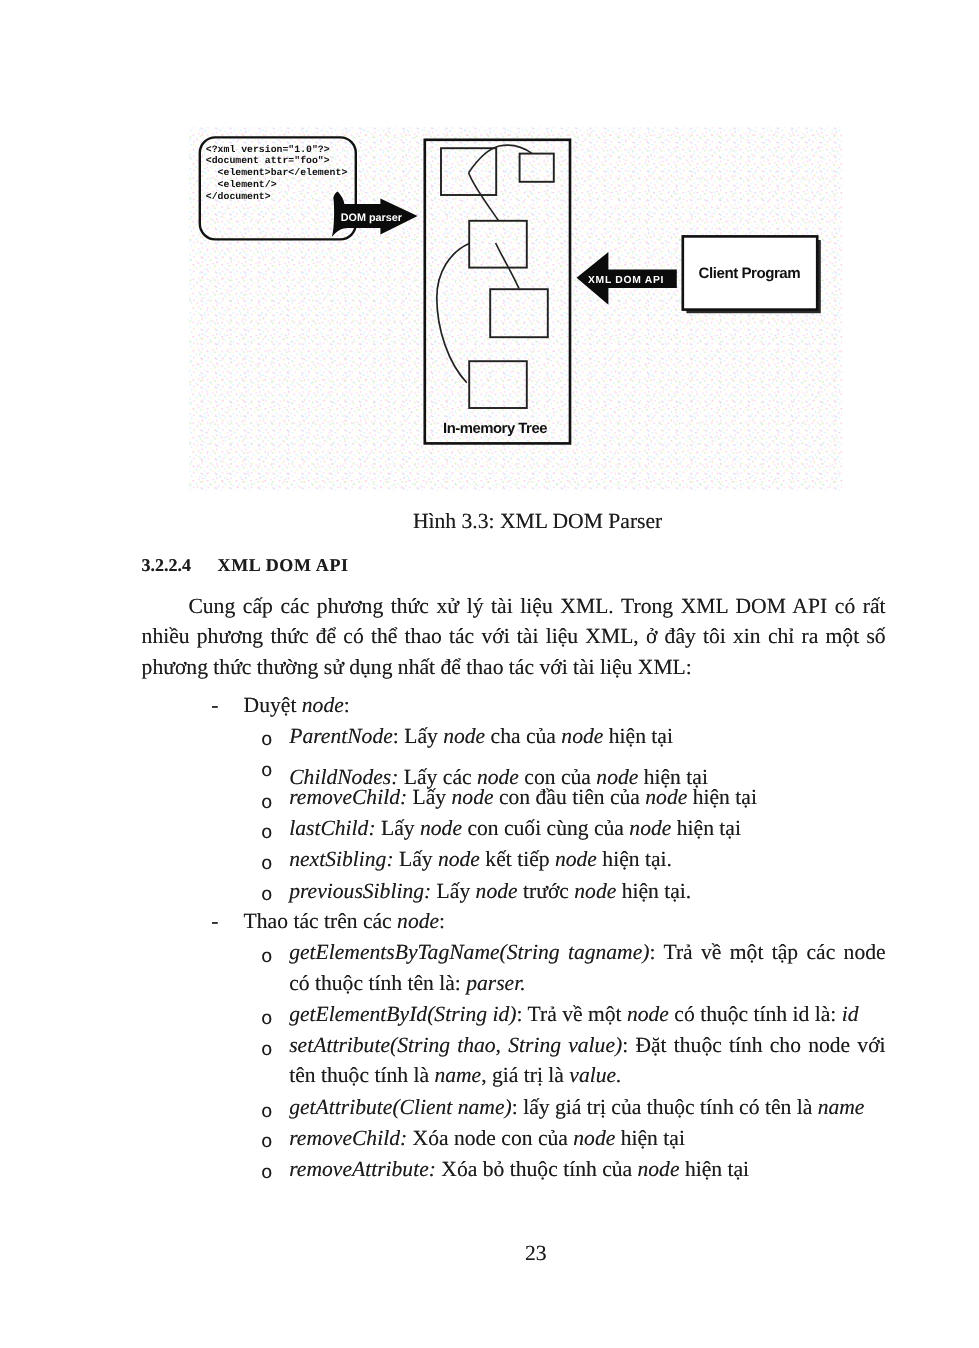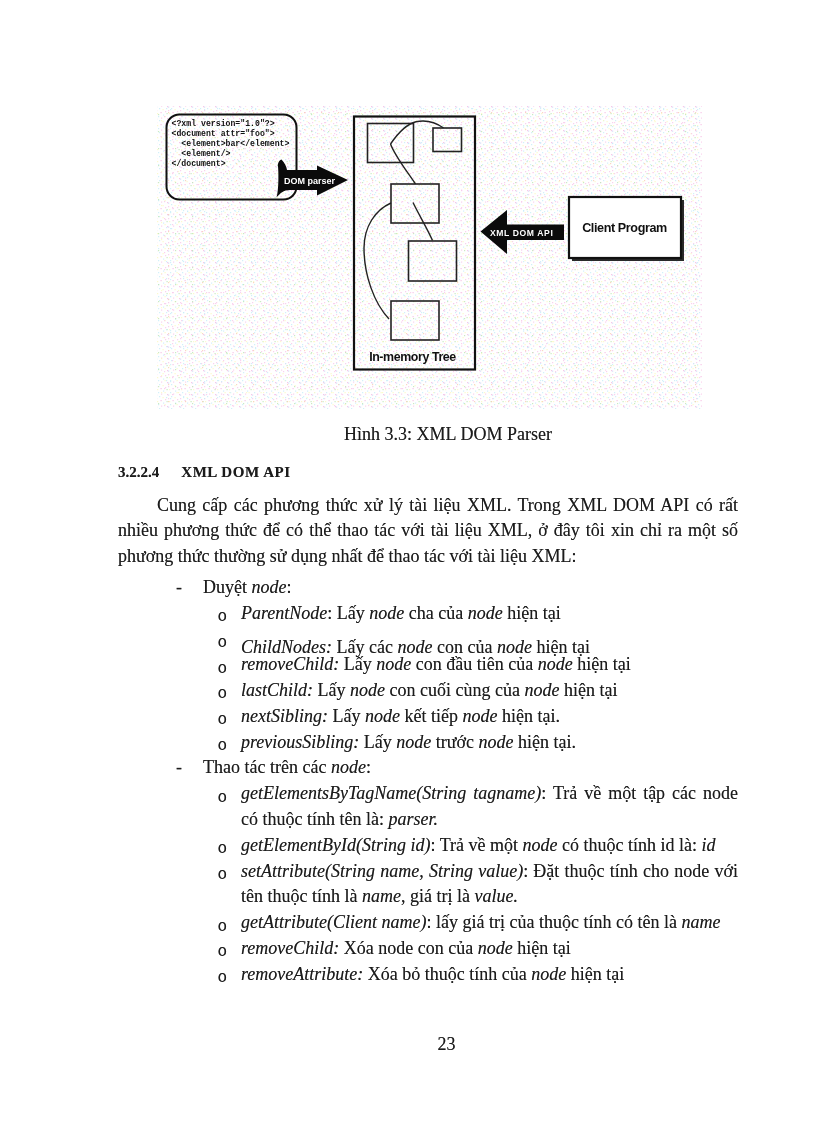--- a/index.html
+++ b/index.html
@@ -128,21 +128,21 @@
 
 <div class="ln" style="left:217.5px;top:785.6px;font-family:'Liberation Mono',monospace;font-size:16px">o</div>
 <div class="ln j" style="left:241px;top:781.1px;width:497px"><i>getElementsByTagName(String tagname)</i>: Trả về một tập các node</div>
 
 <div class="ln" style="left:241px;top:806.9px">có thuộc tính tên là: <i>parser.</i></div>
 
 <div class="ln" style="left:217.5px;top:837.2px;font-family:'Liberation Mono',monospace;font-size:16px">o</div>
 <div class="ln" style="left:241px;top:832.7px"><i>getElementById(String id)</i>: Trả về một <i>node</i> có thuộc tính id là: <i>id</i></div>
 
 <div class="ln" style="left:217.5px;top:863.0px;font-family:'Liberation Mono',monospace;font-size:16px">o</div>
-<div class="ln j" style="left:241px;top:858.5px;width:497px"><i>setAttribute(String name, String value)</i>: Đặt thuộc tính cho node với</div>
+<div class="ln j" style="left:241px;top:858.5px;width:497px"><i>setAttribute(String thao, String value)</i>: Đặt thuộc tính cho node với</div>
 
 <div class="ln" style="left:241px;top:884.3px">tên thuộc tính là <i>name</i>, giá trị là <i>value.</i></div>
 
 <div class="ln" style="left:217.5px;top:914.6px;font-family:'Liberation Mono',monospace;font-size:16px">o</div>
 <div class="ln" style="left:241px;top:910.1px"><i>getAttribute(Client name)</i>: lấy giá trị của thuộc tính có tên là <i>name</i></div>
 
 <div class="ln" style="left:217.5px;top:940.4px;font-family:'Liberation Mono',monospace;font-size:16px">o</div>
 <div class="ln" style="left:241px;top:935.9px"><i>removeChild:</i> Xóa node con của <i>node</i> hiện tại</div>
 
 <div class="ln" style="left:217.5px;top:966.2px;font-family:'Liberation Mono',monospace;font-size:16px">o</div>

